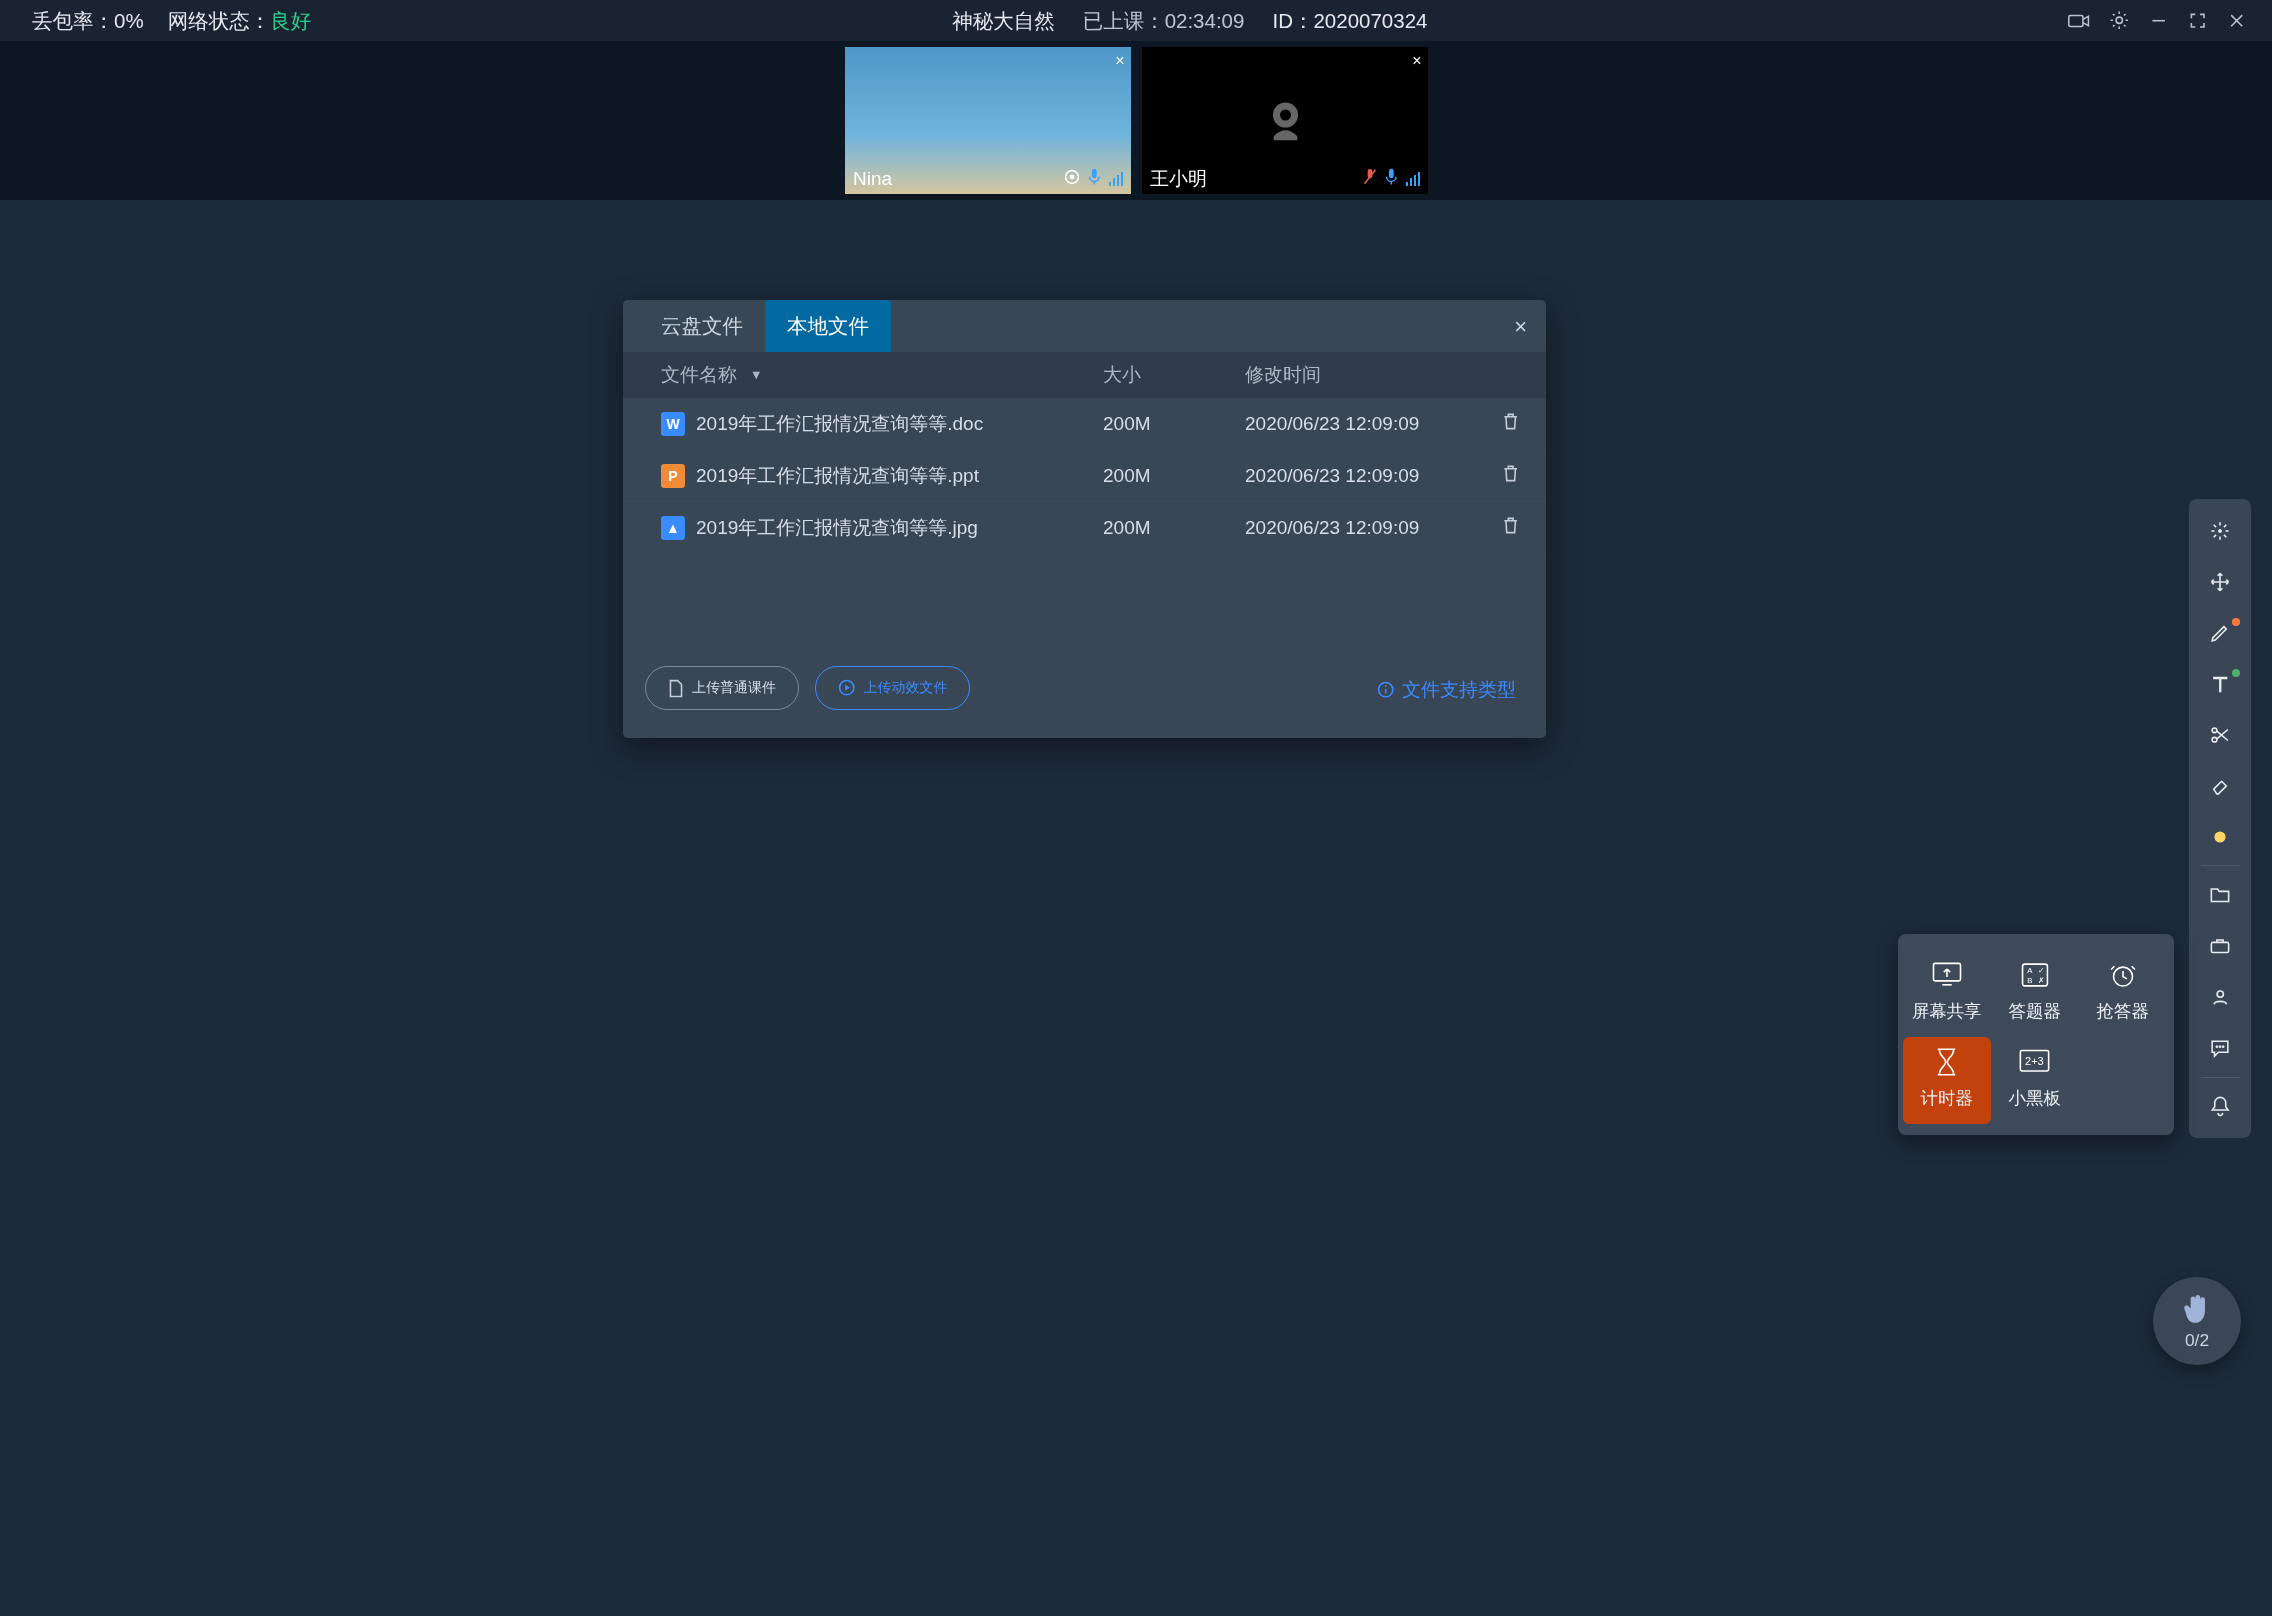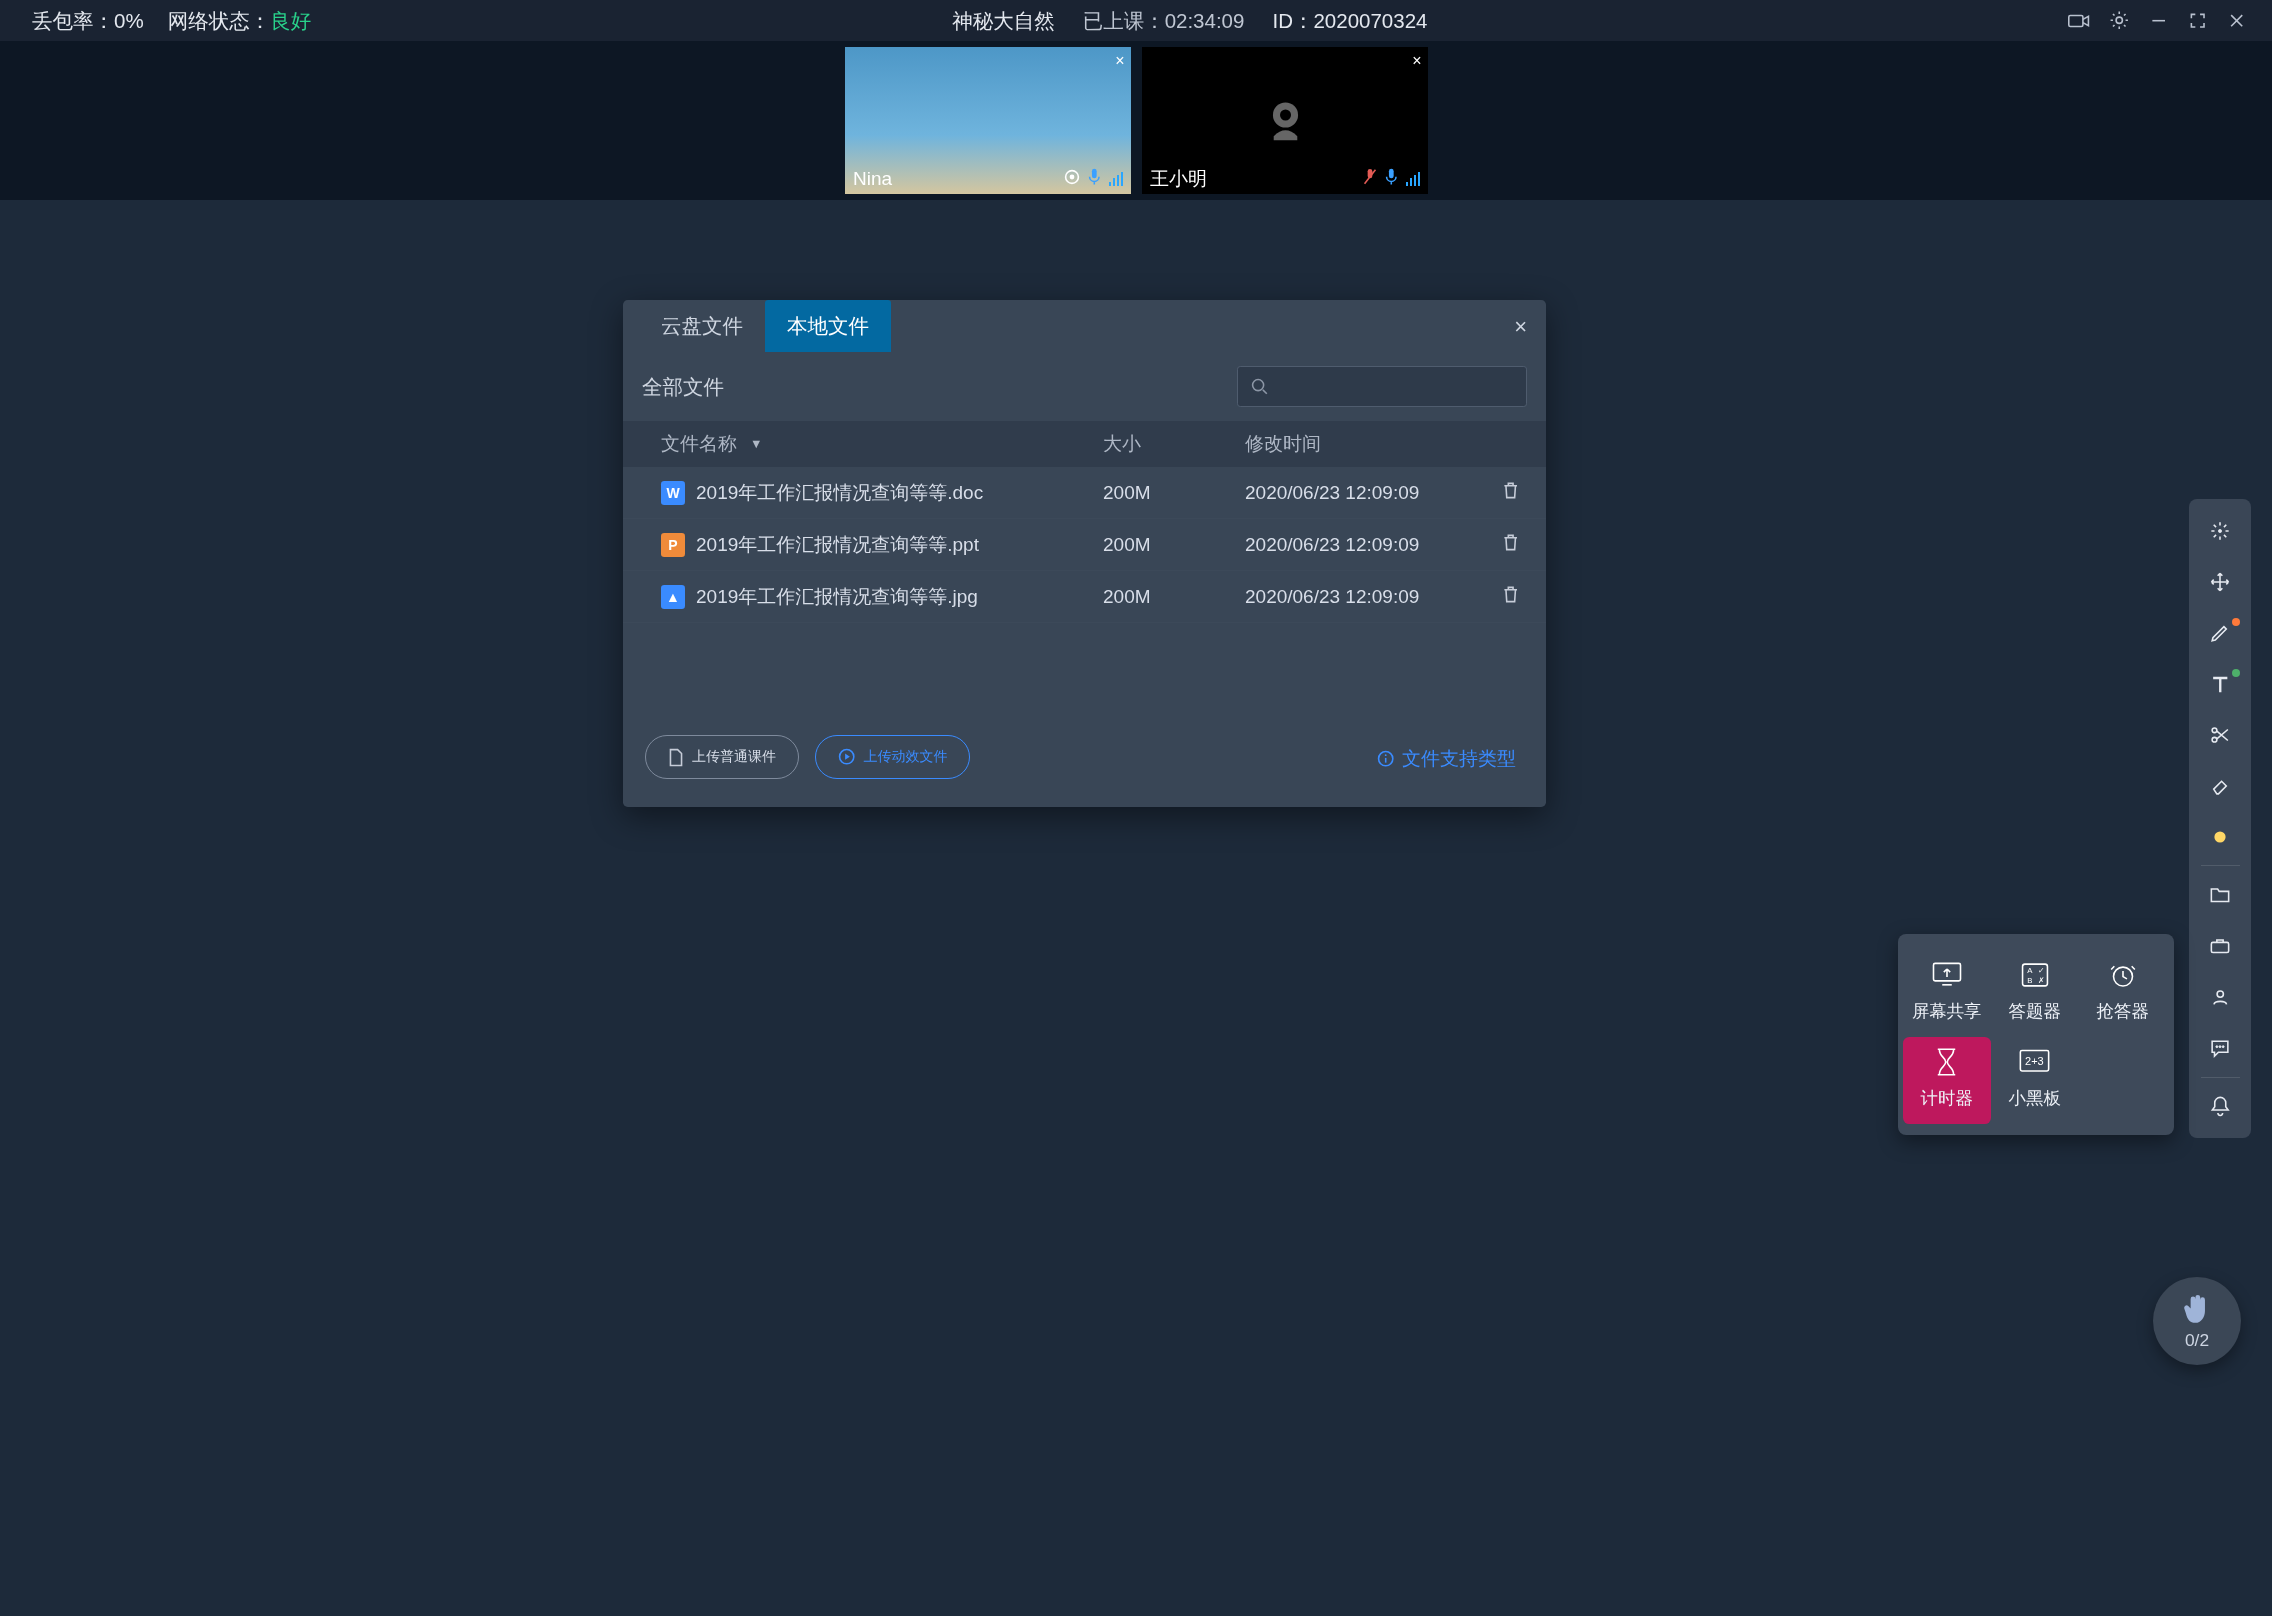--- a/index.html
+++ b/index.html
@@ -198,21 +198,21 @@
     display: flex; flex-wrap: wrap;
     box-shadow: 0 6.3px 20.5px rgba(0,0,0,.4);
   }
   .popitem {
     width: 88px;
     display: flex; flex-direction: column; align-items: center; gap: 8px;
     color: #eef2f8; font-size: 17.4px;
     padding: 8px 0 14px; cursor: pointer;
     border-radius: 6.3px;
   }
-  .popitem.active { background: #be185d; }
+  .popitem.active { background: #c2410c; }
   .popitem .pi { width: 38px; height: 33px; display:flex; align-items:center; justify-content:center; }
 
   
   .fab {
     position: absolute;
     right: 32px; bottom: 251px;
     width: 88px; height: 88px;
     border-radius: 44px;
     background: #3b4756;
     display: flex; flex-direction: column; align-items: center; justify-content: center;
@@ -334,30 +334,20 @@
 
 <div class="stage"></div>
 
 <div class="file-dialog">
   <div class="fd-tabs">
     <div class="fd-tab">云盘文件</div>
     <div class="fd-tab active">本地文件</div>
     <div class="fd-close">×</div>
   </div>
 
-  <div class="fd-filterbar">
-    <span class="label">全部文件</span>
-    <div class="fd-search">
-      <svg width="17.4" height="17.4" viewBox="0 0 22 22">
-          <circle cx="9" cy="9" r="7" fill="none" stroke-width="2"></circle>
-          <line x1="15" y1="15" x2="20" y2="20" stroke-width="2"></line>
-        </svg>
-      <input type="text" placeholder="" style="">
-    </div>
-  </div>
 
   <div class="fd-head">
     <div class="c1">
       <span>文件名称</span>
       <span class="sort-caret">▼</span>
     </div>
     <div class="c2">大小</div>
     <div class="c3">修改时间</div>
   </div>
 

